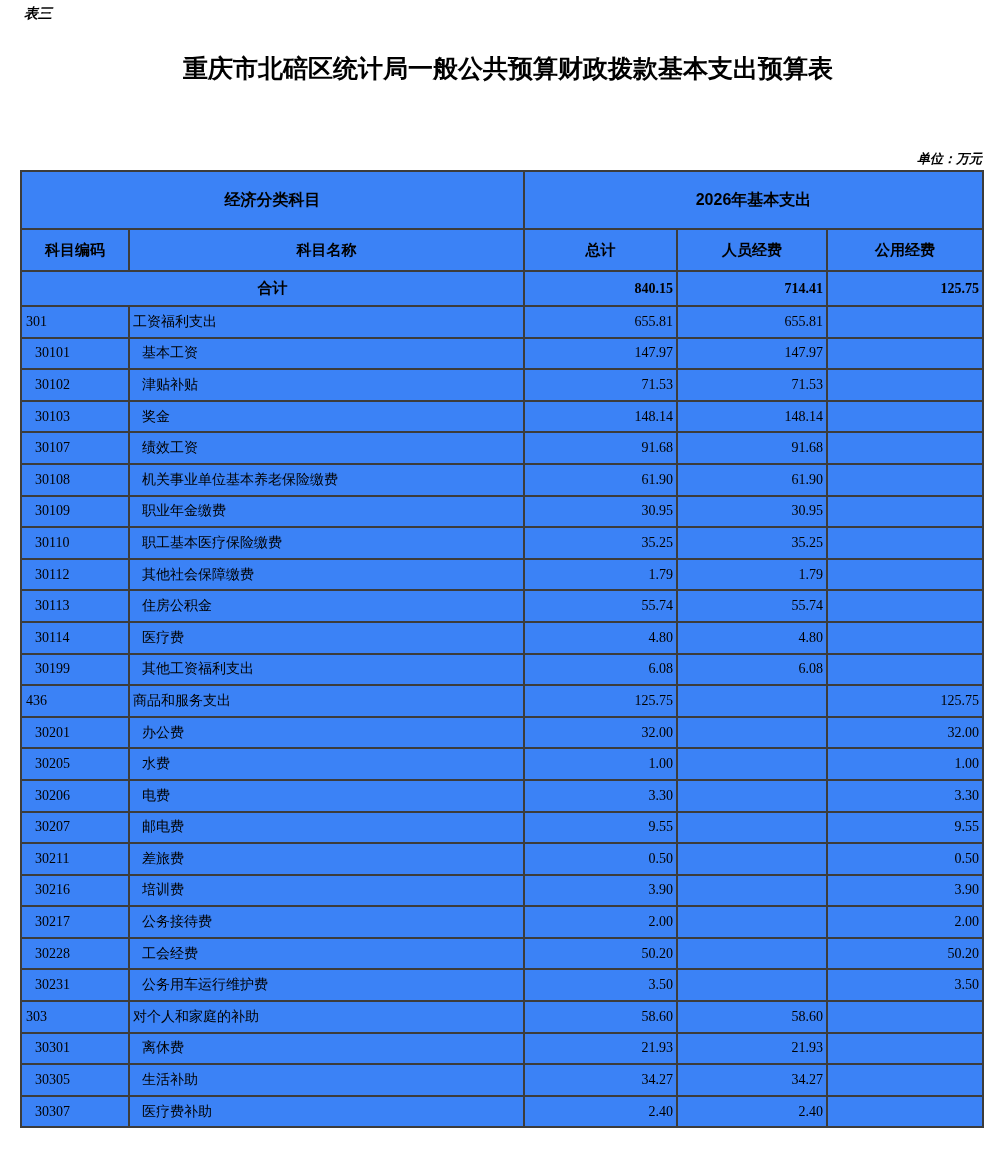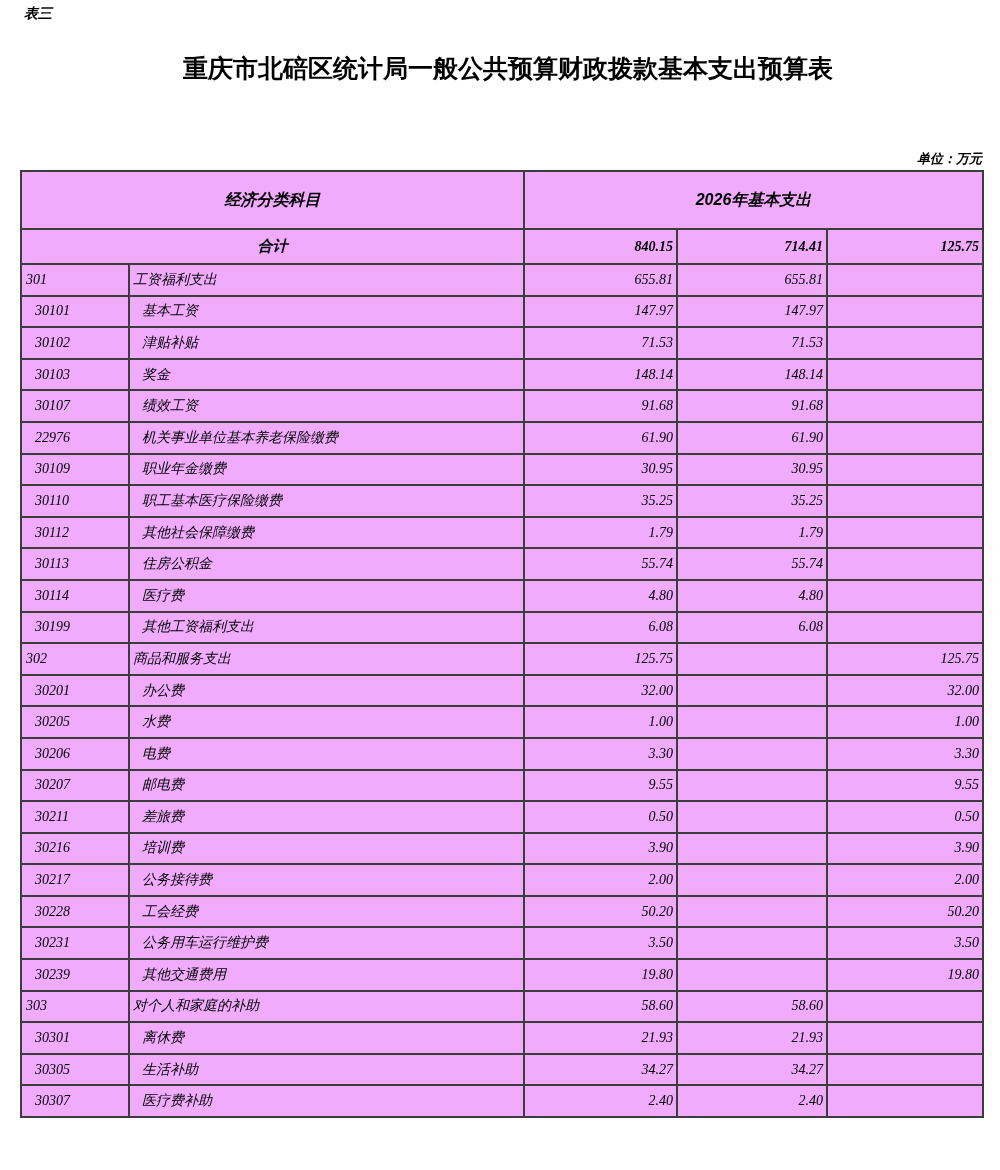--- a/index.html
+++ b/index.html
@@ -46,22 +46,21 @@
     font-size:13px;
     font-weight:bold;
   }
   table.budget {
     position:absolute;
     top:170px;
     left:20px;
     width:962px;
     border-collapse:collapse;
     table-layout:fixed;
-    background:#f0abfc;
-    font-style:italic;
+    background:#3b82f6;
   }
   .budget th, .budget td {
     border:2px solid #3c3c3c;
     overflow:hidden;
     white-space:nowrap;
     vertical-align:middle;
   }
   thead tr.h1 th {
     height:58px;
     font-family:"Liberation Sans", sans-serif;
@@ -116,20 +115,27 @@
       <col style="width:395px">
       <col style="width:153px">
       <col style="width:150px">
       <col style="width:156px">
     </colgroup>
     <thead>
       <tr class="h1">
         <th colspan="2">经济分类科目</th>
         <th colspan="3">2026年基本支出</th>
       </tr>
+      <tr class="h2">
+        <th>科目编码</th>
+        <th>科目名称</th>
+        <th>总计</th>
+        <th>人员经费</th>
+        <th>公用经费</th>
+      </tr>
     </thead>
     <tbody>
       <tr class="total-row">
         <td colspan="2" class="label">合计</td>
         <td class="num">840.15</td>
         <td class="num">714.41</td>
         <td class="num">125.75</td>
       </tr>
 
     <tr class="data-row">
@@ -161,21 +167,21 @@
       <td class="num"></td>
     </tr>
         <tr class="data-row lvl1">
       <td class="code">30107</td>
       <td class="name">绩效工资</td>
       <td class="num">91.68</td>
       <td class="num">91.68</td>
       <td class="num"></td>
     </tr>
         <tr class="data-row lvl1">
-      <td class="code">22976</td>
+      <td class="code">30108</td>
       <td class="name">机关事业单位基本养老保险缴费</td>
       <td class="num">61.90</td>
       <td class="num">61.90</td>
       <td class="num"></td>
     </tr>
         <tr class="data-row lvl1">
       <td class="code">30109</td>
       <td class="name">职业年金缴费</td>
       <td class="num">30.95</td>
       <td class="num">30.95</td>
@@ -210,21 +216,21 @@
       <td class="num"></td>
     </tr>
         <tr class="data-row lvl1">
       <td class="code">30199</td>
       <td class="name">其他工资福利支出</td>
       <td class="num">6.08</td>
       <td class="num">6.08</td>
       <td class="num"></td>
     </tr>
         <tr class="data-row">
-      <td class="code">302</td>
+      <td class="code">436</td>
       <td class="name">商品和服务支出</td>
       <td class="num">125.75</td>
       <td class="num"></td>
       <td class="num">125.75</td>
     </tr>
         <tr class="data-row lvl1">
       <td class="code">30201</td>
       <td class="name">办公费</td>
       <td class="num">32.00</td>
       <td class="num"></td>
@@ -278,27 +284,20 @@
       <td class="num">50.20</td>
       <td class="num"></td>
       <td class="num">50.20</td>
     </tr>
         <tr class="data-row lvl1">
       <td class="code">30231</td>
       <td class="name">公务用车运行维护费</td>
       <td class="num">3.50</td>
       <td class="num"></td>
       <td class="num">3.50</td>
-    </tr>
-        <tr class="data-row lvl1">
-      <td class="code">30239</td>
-      <td class="name">其他交通费用</td>
-      <td class="num">19.80</td>
-      <td class="num"></td>
-      <td class="num">19.80</td>
     </tr>
         <tr class="data-row">
       <td class="code">303</td>
       <td class="name">对个人和家庭的补助</td>
       <td class="num">58.60</td>
       <td class="num">58.60</td>
       <td class="num"></td>
     </tr>
         <tr class="data-row lvl1">
       <td class="code">30301</td>

